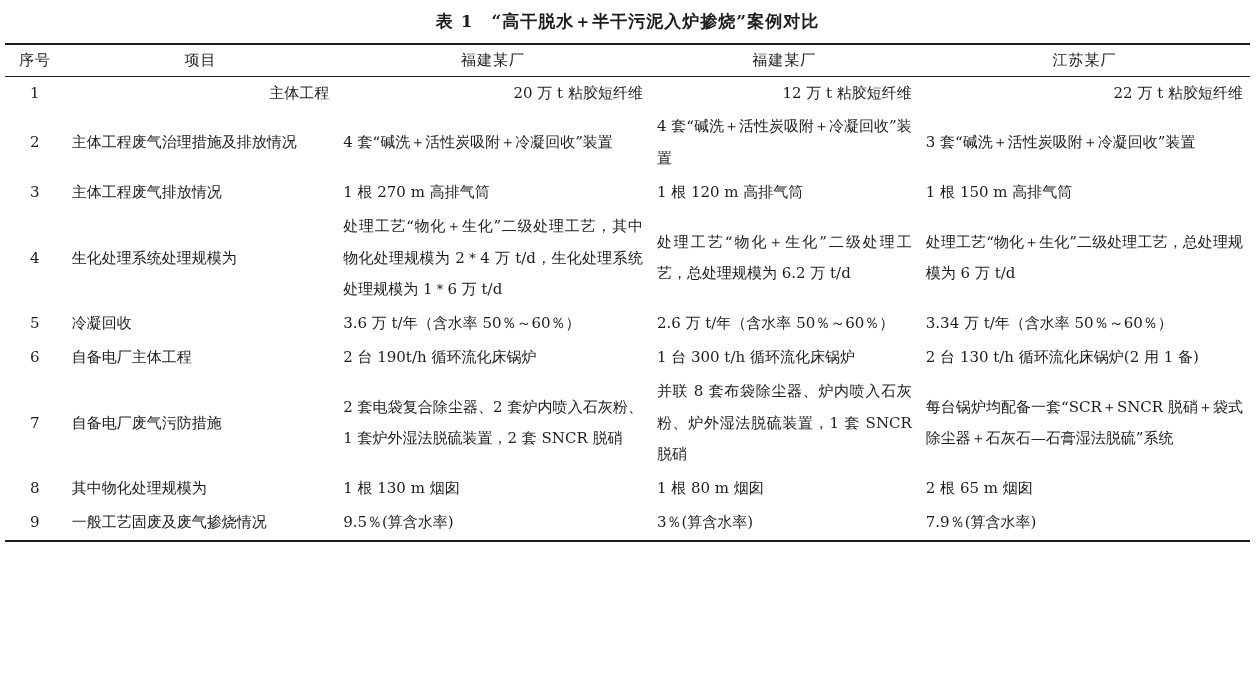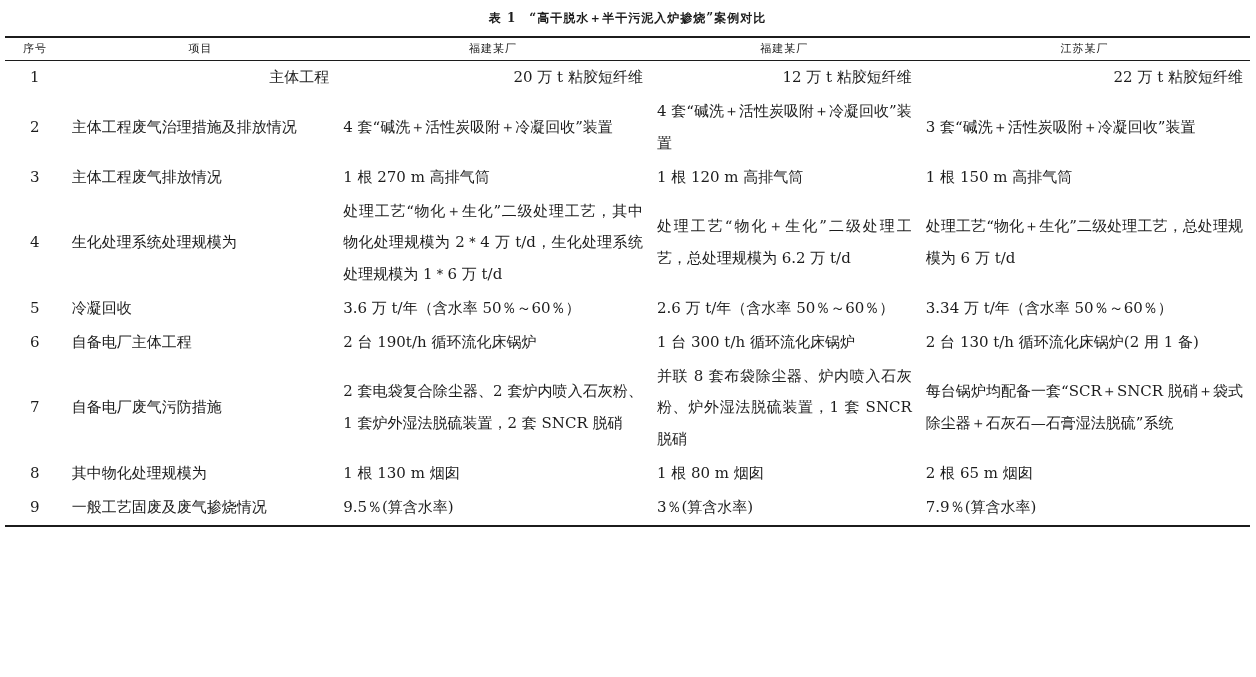--- a/index.html
+++ b/index.html
@@ -13,41 +13,41 @@
     width: 1256px;
     height: 677px;
     box-sizing: border-box;
     padding: 6px 6px 0 5px;
     background: #ffffff;
     overflow: hidden;
   }
   .table-title {
     text-align: center;
     font-weight: bold;
-    font-size: 12px;
+    font-size: 17px;
     line-height: 1.4;
     padding: 4px 0 9px 0;
     letter-spacing: 1px;
     white-space: pre;
   }
   table.three-line-table {
     width: 100%;
     border-collapse: collapse;
     table-layout: fixed;
     border-top: 2.5px solid #1c1c1c;
     border-bottom: 2.5px solid #1c1c1c;
     font-size: 15px;
   }
   table.three-line-table thead tr {
     border-bottom: 1px solid #1c1c1c;
   }
   th {
     font-weight: normal;
     text-align: center;
-    font-size: 11px;
+    font-size: 15px;
     line-height: 2.05;
     padding: 0 4px;
     letter-spacing: 1px;
   }
   td {
     vertical-align: middle;
     line-height: 2.12;
     padding: 1px 7px;
     word-break: break-all;
   }

